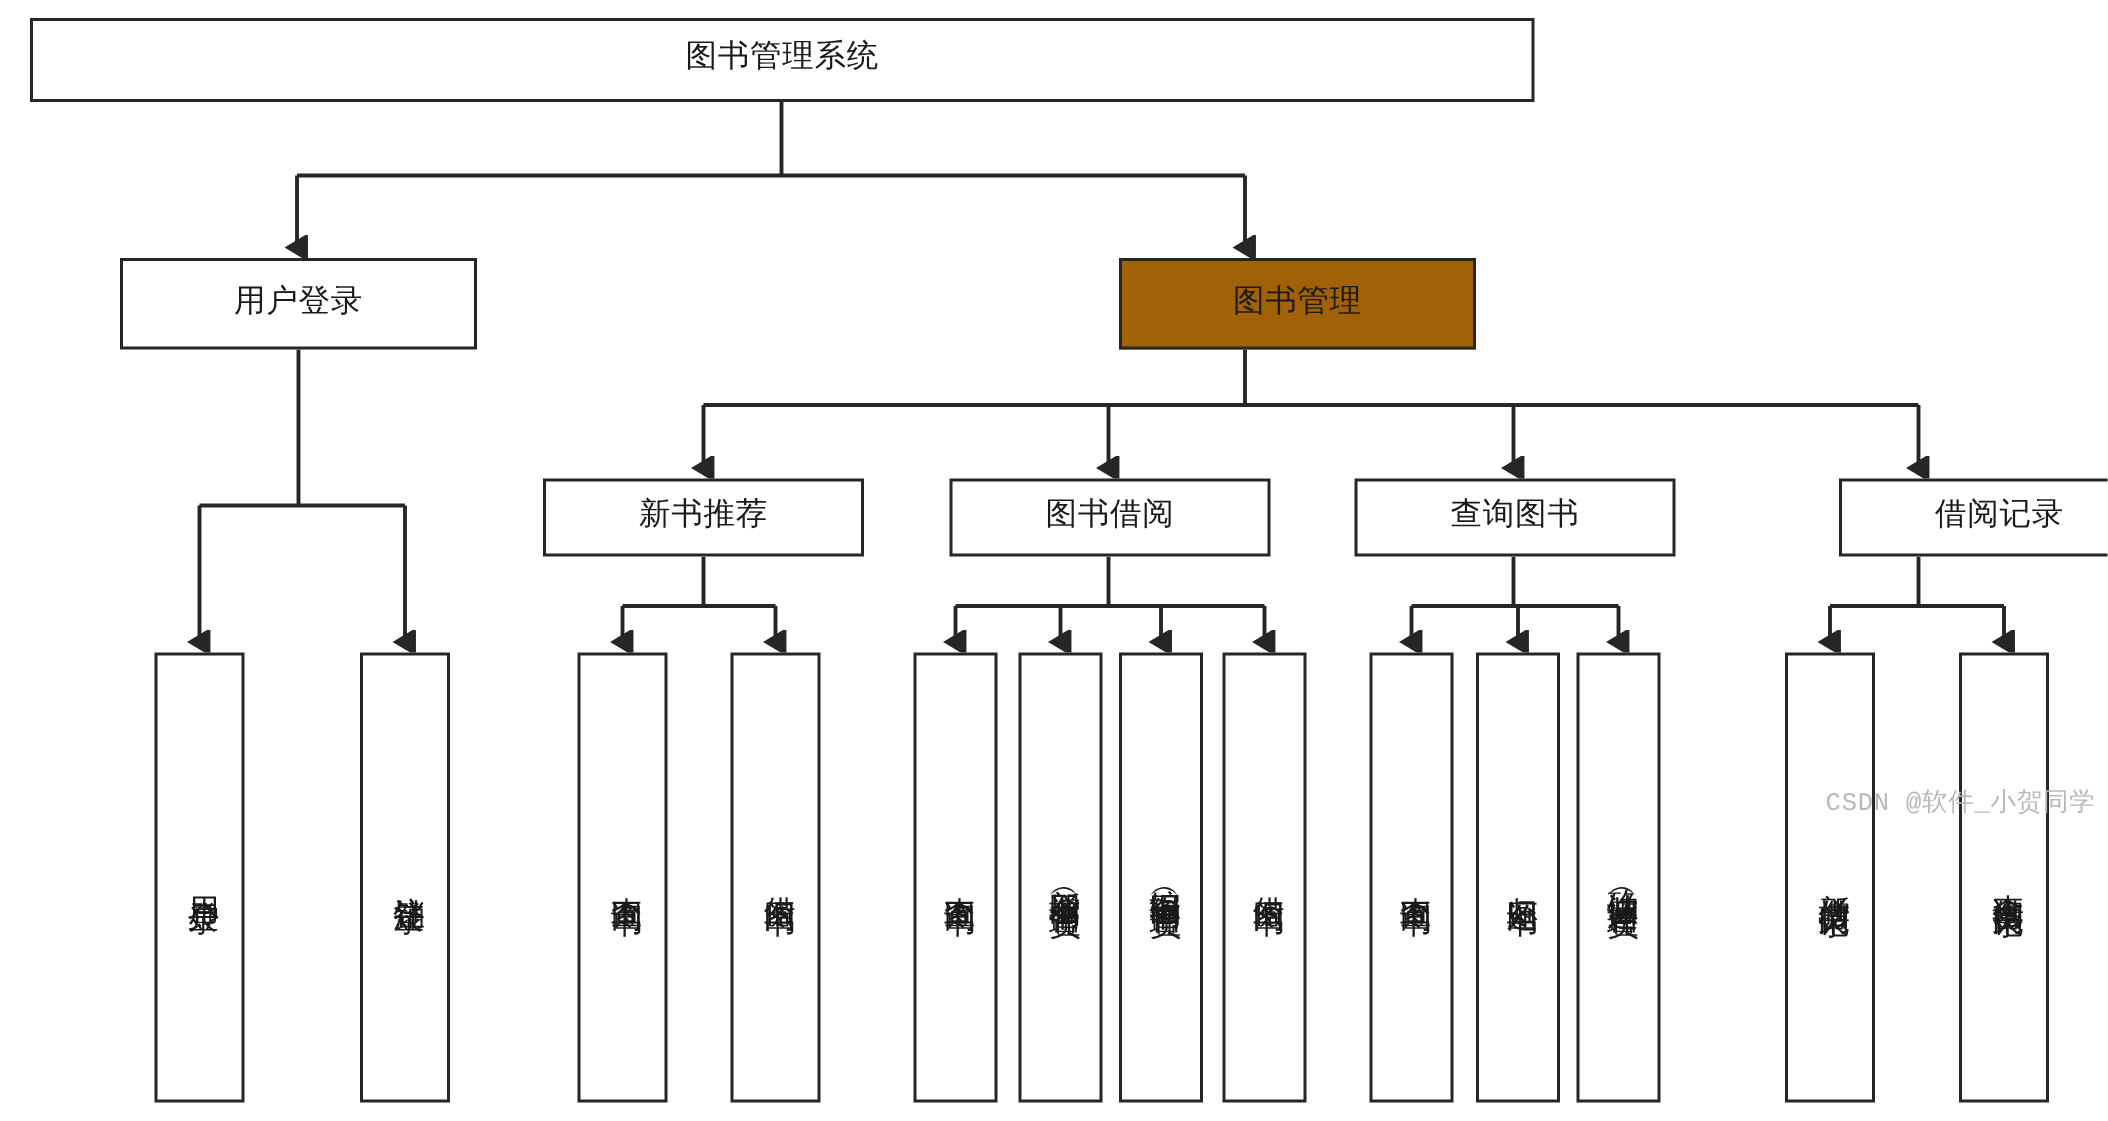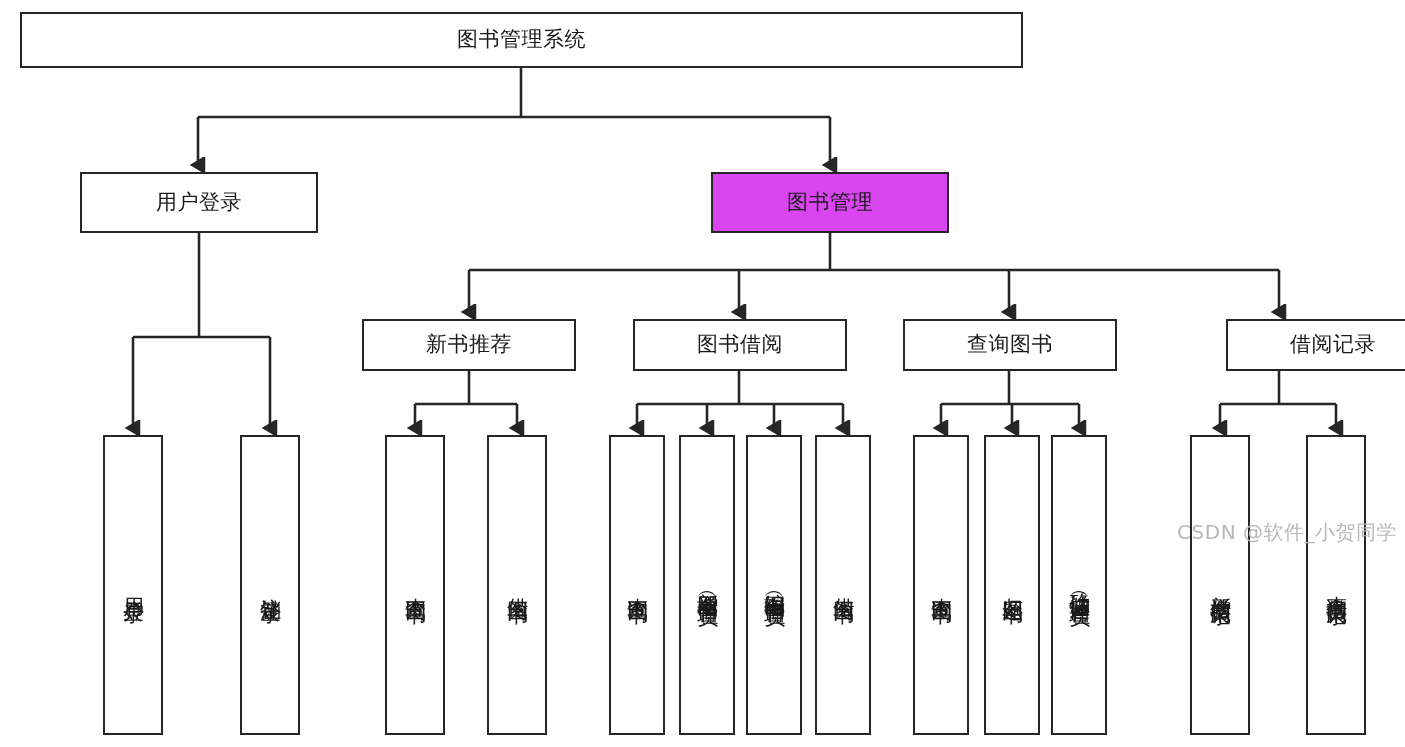--- a/index.html
+++ b/index.html
@@ -11,20 +11,21 @@
     width: 1405px;
     height: 747px;
     font-family: "DejaVu Sans", "Liberation Sans", sans-serif;
     overflow: hidden;
   }
   #diagram-root {
     position: relative;
     width: 1405px;
     height: 552px;
     background: #ffffff;
+    font-family: Liberation Mono, monospace;
   }
   svg.connectors {
     position: absolute;
     top: 0;
     left: 0;
     width: 1405px;
     height: 747px;
     pointer-events: none;
   }
   .node {
@@ -54,21 +55,21 @@
     writing-mode: vertical-rl;
     text-orientation: upright;
     font-size: 21px;
     letter-spacing: 2px;
     white-space: nowrap;
   }
   .watermark {
     position: absolute;
     right: 8px;
     bottom: 6px;
-    font-size: 20px;
+    font-size: 17px;
     color: #b8b8b8;
     white-space: nowrap;
     letter-spacing: 0.5px;
   }
 </style>
 </head>
 <body>
 
 <div id="diagram-root">
 
@@ -122,21 +123,21 @@
     </g>
   </svg>
 
   <div class="node horizontal" style="left: 20px; top: 12px; width: 1003px; height: 56px; border-color: rgb(38, 38, 38); background: rgb(255, 255, 255); color: rgb(26, 26, 26);">
     <span class="label">图书管理系统</span>
   </div>
 
   <div class="node horizontal" style="left: 80px; top: 172px; width: 238px; height: 61px; border-color: rgb(38, 38, 38); background: rgb(255, 255, 255); color: rgb(26, 26, 26);">
     <span class="label">用户登录</span>
   </div>
-  <div class="node horizontal" style="left: 711px; top: 172px; width: 238px; height: 61px; border-color: rgb(38, 38, 38); background: #d946ef; color: rgb(26, 26, 26);">
+  <div class="node horizontal" style="left: 746px; top: 172px; width: 238px; height: 61px; border-color: rgb(38, 38, 38); background: #a16207; color: rgb(26, 26, 26);">
     <span class="label">图书管理</span>
   </div>
 
   <div class="node horizontal" style="left: 633px; top: 319px; width: 214px; height: 52px; border-color: rgb(38, 38, 38); background: rgb(255, 255, 255); color: rgb(26, 26, 26);">
     <span class="label">图书借阅</span>
   </div>
   <div class="node horizontal" style="left: 362px; top: 319px; width: 214px; height: 52px; border-color: rgb(38, 38, 38); background: rgb(255, 255, 255); color: rgb(26, 26, 26);">
     <span class="label">新书推荐</span>
   </div>
   <div class="node horizontal" style="left: 903px; top: 319px; width: 214px; height: 52px; border-color: rgb(38, 38, 38); background: rgb(255, 255, 255); color: rgb(26, 26, 26);">

